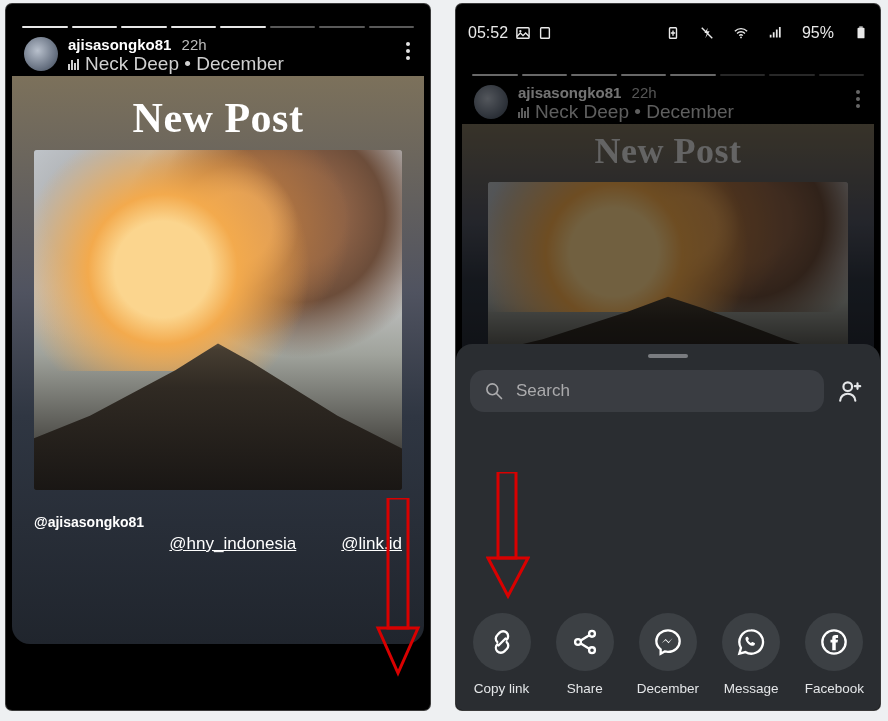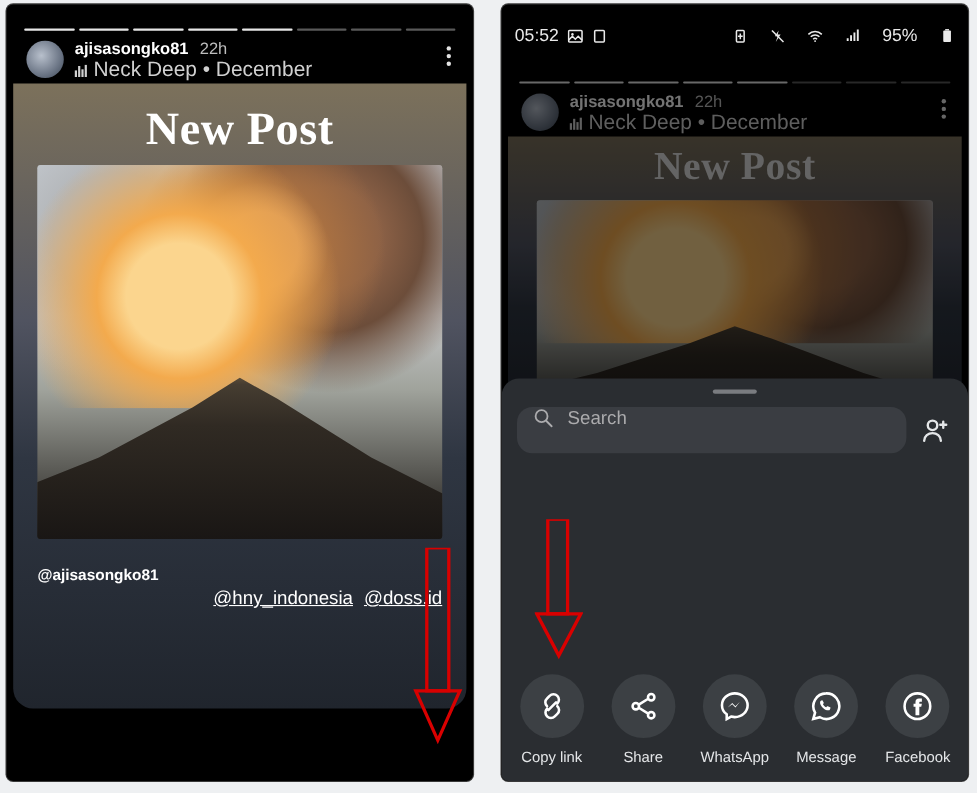--- a/index.html
+++ b/index.html
@@ -93,21 +93,21 @@
     clip-path:polygon(0% 100%,0% 78%,20% 60%,40% 36%,50% 22%,58% 32%,78% 60%,100% 85%,100% 100%);
   }
 
   .caption-tag{
     position:absolute;left:22px;top:438px;color:#fff;font-weight:600;font-size:14px;
   }
   .mentions{
     position:absolute;left:0;right:22px;top:458px;text-align:right;color:#fff;
     font-size:17px;
   }
-  .mentions a{color:#fff;text-decoration:underline;}
+  .mentions a{color:#fff;text-decoration:underline;margin-left:35px;}
   .mentions .sep{margin:0 5px;}
 
   .story-footer{
     position:absolute;left:10px;right:10px;bottom:10px;height:46px;
     display:flex;align-items:center;gap:14px;
   }
   .msg-pill{
     flex:1;height:44px;border:1.6px solid #ddd;border-radius:24px;background:transparent;
     color:#ddd;font-size:17px;display:flex;align-items:center;padding:0 18px;
   }
@@ -138,21 +138,21 @@
   .story-surface.short .title-big{top:6px;font-size:36px;color:#ddd;}
 
   .share-sheet{
     position:absolute;left:0;right:0;bottom:0;height:366px;
     background:#2a2d31;border-radius:16px 16px 0 0;padding:10px 14px 0 14px;box-sizing:border-box;
   }
   .grabber{width:40px;height:4px;border-radius:3px;background:#7a7c80;margin:0 auto 12px auto;}
   .search-row{display:flex;align-items:center;gap:12px;}
   .search-box{
     flex:1;height:42px;background:#3a3d42;border-radius:14px;
-    display:flex;gap:12px;padding:0 14px;color:#ababad;font-size:17px;
+    display:flex;align-items:center;gap:12px;padding:0 14px;color:#ababad;font-size:17px;
   }
   .search-box svg{width:20px;height:20px;}
   .add-person{width:30px;height:30px;display:flex;align-items:center;justify-content:center;color:#e4e6e8;}
   .add-person svg{width:26px;height:26px;}
 
   .share-grid{
     position:absolute;left:0;right:0;bottom:14px;
     display:flex;justify-content:space-around;padding:0 4px;
   }
   .share-item{display:flex;flex-direction:column;align-items:center;gap:10px;width:80px;}
@@ -219,21 +219,21 @@
         <div class="title-big">New Post</div>
 
         <div class="volcano">
           <div class="cloud"></div>
           <div class="mountain"></div>
         </div>
 
         <div class="caption-tag">@ajisasongko81</div>
 
         <div class="mentions">
-          <a>@hny_indonesia</a><span class="sep"></span><a>@doss.id</a>
+          <a>@hny_indonesia</a><span class="sep"></span><a>@link.id</a>
         </div>
       </div>
     </div>
 
 
     <div class="arrow" style="left:368px;top:494px;">
       <svg width="48" height="180" viewBox="0 0 48 180">
         <rect x="14" y="0" width="20" height="130" class="arrow-stroke"></rect>
         <path d="M4 130 L44 130 L24 175 Z" class="arrow-stroke"></path>
       </svg>
@@ -379,21 +379,21 @@
           <div class="share-label">Share</div>
         </div>
 
         <div class="share-item">
           <div class="share-circle">
             <svg viewBox="0 0 24 24">
               <path d="M12 2C6.5 2 2 6.1 2 11.2c0 2.9 1.4 5.4 3.7 7.1V22l3.4-1.9c.9.2 1.9.4 2.9.4 5.5 0 10-4.1 10-9.2S17.5 2 12 2z" fill="none" stroke="#fff" stroke-width="2"></path>
               <path d="M6.5 13l3.5-3.5 2.5 2.5L16 8.5l-3.5 4.5-2.5-2.5L6.5 13z" fill="#fff"></path>
             </svg>
           </div>
-          <div class="share-label">WhatsApp</div>
+          <div class="share-label">December</div>
         </div>
 
         <div class="share-item">
           <div class="share-circle">
             <svg viewBox="0 0 24 24">
               <path d="M12 2a10 10 0 0 0-8.6 15L2 22l5.2-1.4A10 10 0 1 0 12 2z" fill="none" stroke="#fff" stroke-width="2"></path>
               <path d="M8.5 7.5c-.4 0-.8.3-1 .7-.4.9-.4 2.4 1.3 4.4s3.5 2.6 4.9 2.6c.7 0 1.1-.3 1.3-.7l.4-1c.1-.3 0-.6-.3-.7l-1.8-.8c-.3-.1-.5 0-.7.2l-.5.6c-.7-.3-2-1.2-2.6-2.4l.5-.6c.2-.2.2-.5.1-.7l-.8-1.4c-.1-.2-.4-.3-.8-.2z" fill="#fff"></path>
             </svg>
           </div>
           <div class="share-label">Message</div>

